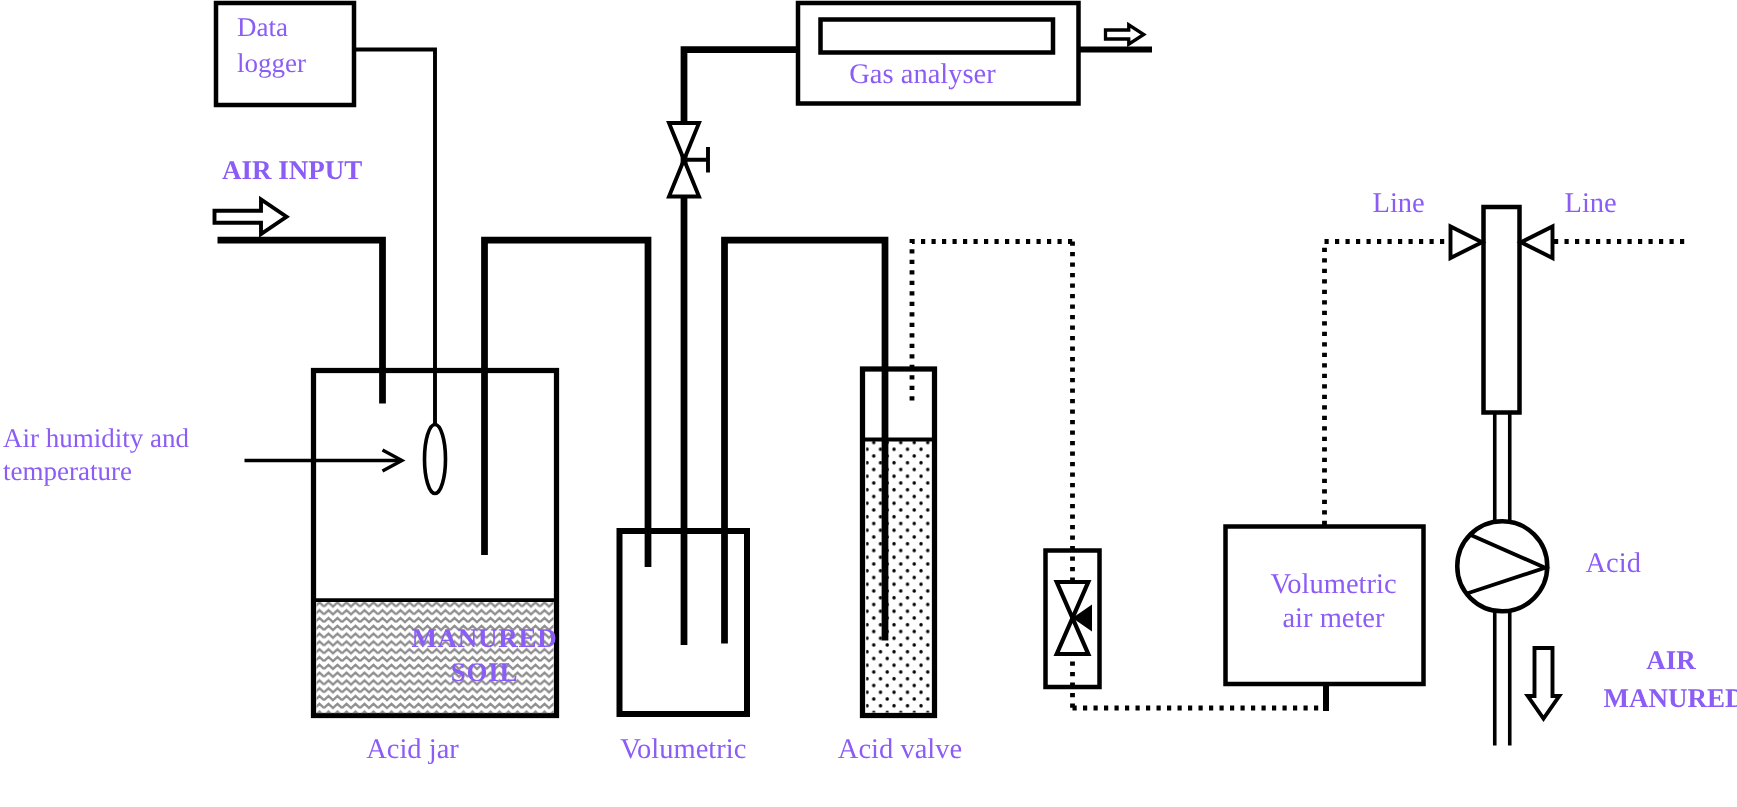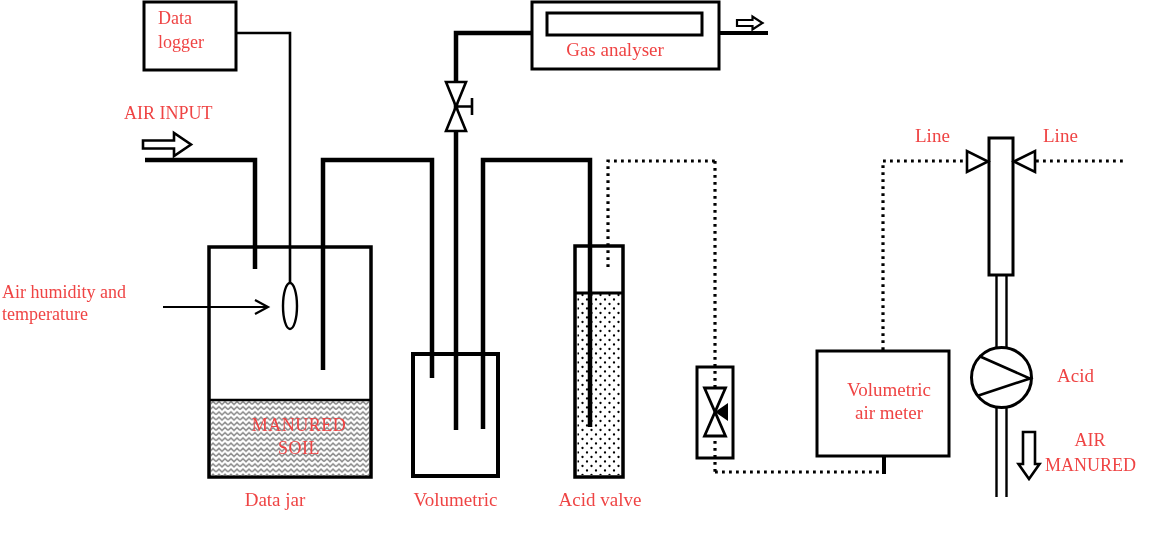--- a/index.html
+++ b/index.html
@@ -6,25 +6,25 @@
   .stage{
     position:relative;
     width:1158px;height:538px;
     background:#ffffff;
     overflow:hidden;
     font-family:"Liberation Serif", serif;
   }
   .stage svg{position:absolute;left:0;top:0;}
   .lbl{
     position:absolute;
-    color:#ef4444;
+    color:#8b5cf6;
     font:19px/23px "Liberation Serif", serif;
     white-space:pre-line;
   }
-  .lbl.bold{font-weight:normal;}
+  .lbl.bold{font-weight:bold;margin-left:24px;}
   .lbl.center{text-align:center;}
   .lbl.small{font-size:18px;}
 </style>
 </head>
 <body>
 
 <div class="stage">
 
   <svg width="1158" height="538" viewBox="0 0 1158 538">
     <defs>
@@ -116,21 +116,21 @@
   <div class="lbl bold small" style="left:124px;top:102px;">AIR INPUT</div>
 
   <div class="lbl small" style="left:2px;top:281px;line-height:22px;">Air humidity and
 temperature</div>
 
   <div class="lbl center" style="left:532px;top:38px;width:166px;">Gas analyser</div>
 
   <div class="lbl bold center small" style="left:209px;top:414px;width:180px;line-height:23px;letter-spacing:0.5px;">MANURED
 SOIL</div>
 
-  <div class="lbl center" style="left:194px;top:488px;width:162px;">Data jar</div>
+  <div class="lbl center" style="left:194px;top:488px;width:162px;">Acid jar</div>
 
   <div class="lbl center" style="left:413px;top:488px;width:85px;">Volumetric</div>
 
   <div class="lbl center" style="left:557px;top:488px;width:86px;">Acid valve</div>
 
 
   <div class="lbl center" style="left:817px;top:378px;width:144px;line-height:23px;">Volumetric
 air meter</div>
 
   <div class="lbl" style="left:915px;top:124px;">Line</div>

